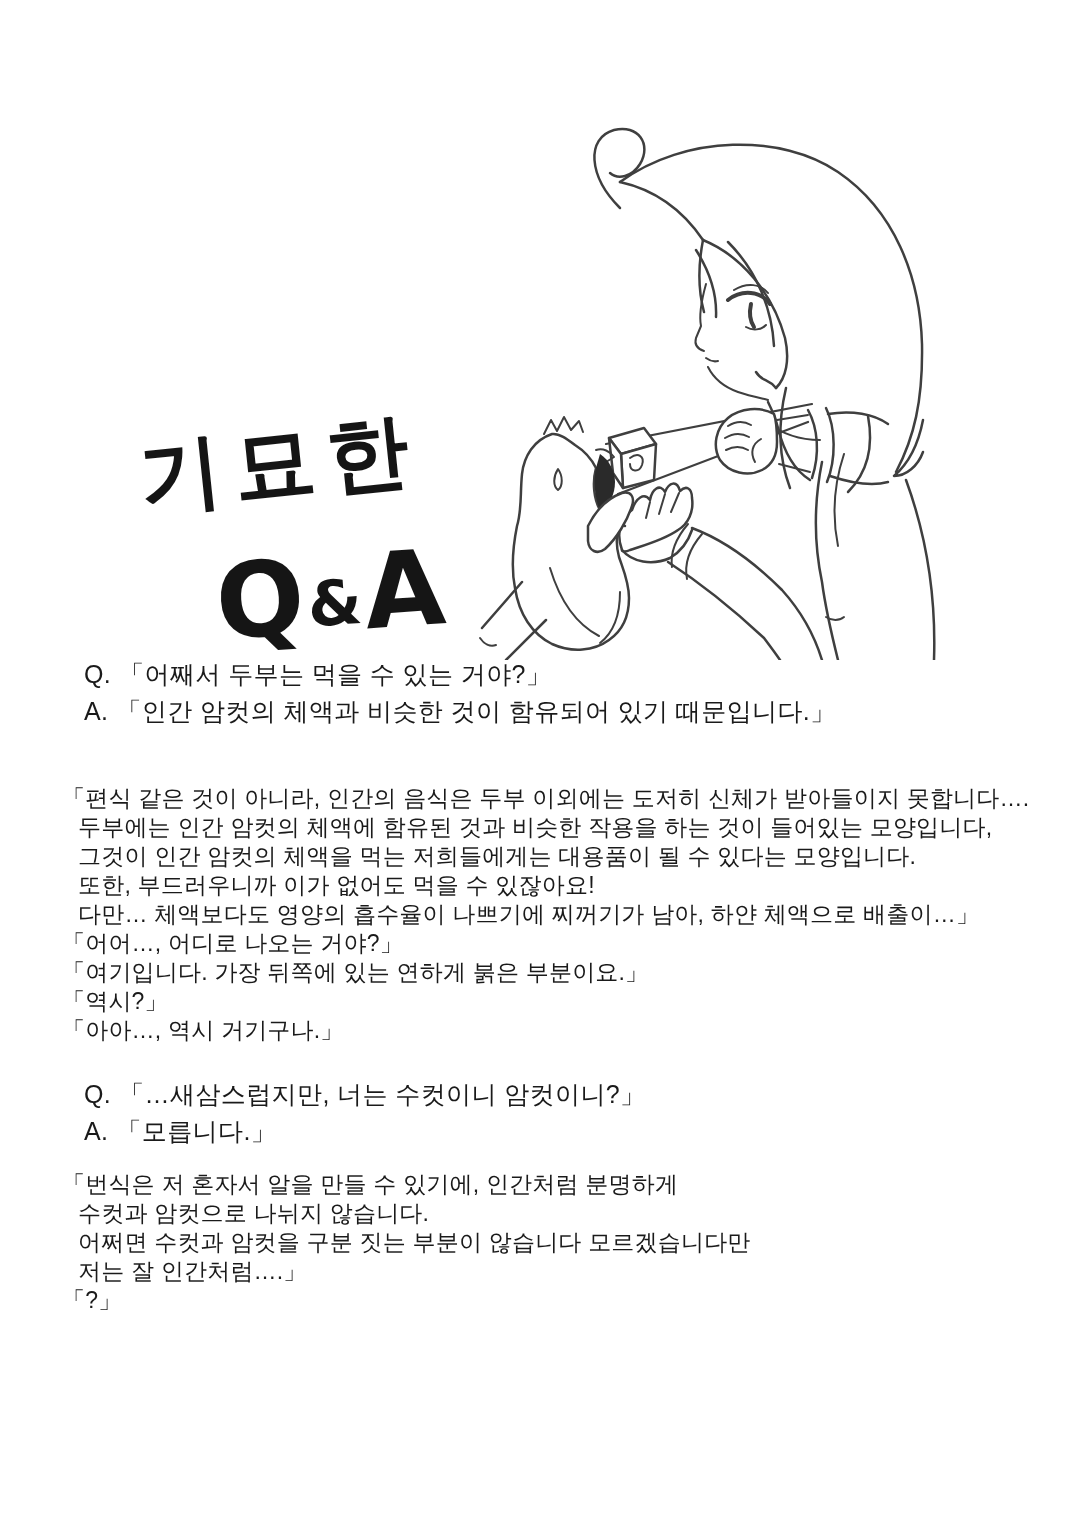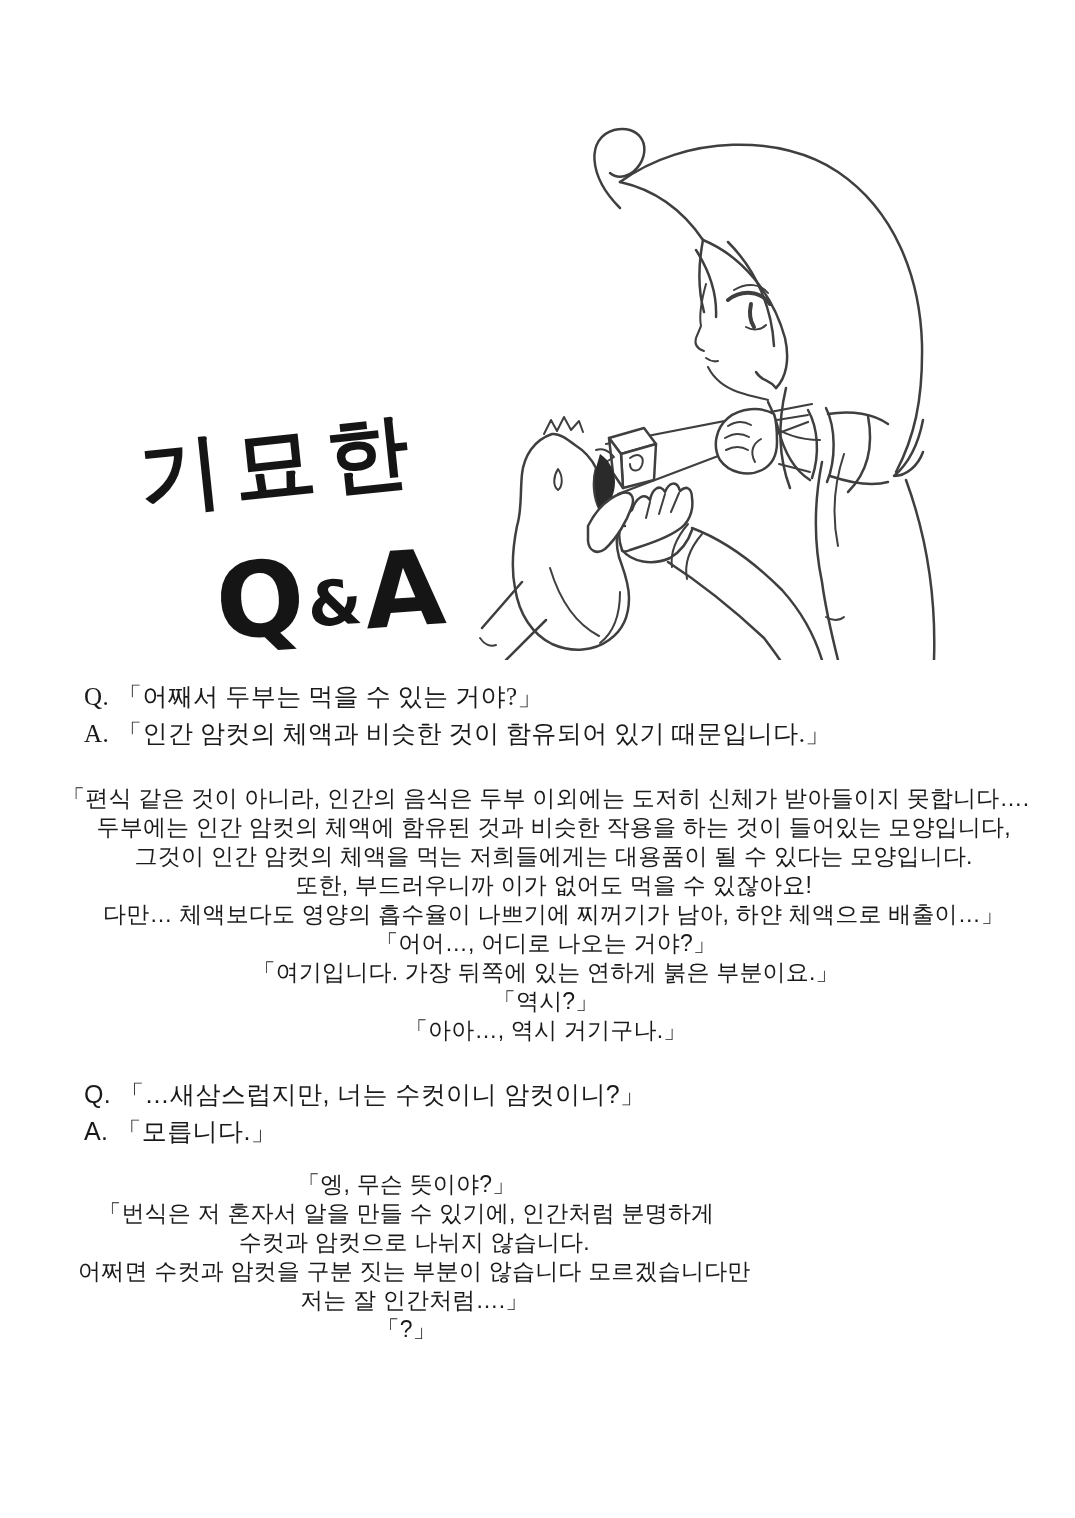--- a/index.html
+++ b/index.html
@@ -24,30 +24,30 @@
     transform:rotate(-4deg); transform-origin:left center;
     color:#151515; white-space:nowrap;
   }
   .title2 .amp { font-size:62px; letter-spacing:0; position:relative; top:-6px; margin:0 3px; }
   .qa {
     position:absolute; left:84px;
     font-size:25px; line-height:37px; letter-spacing:0.4px;
     white-space:nowrap;
   }
   .qa .label { margin-right:8px; }
-  #qa1 { top:678px;font-family:Liberation Serif, serif; }
+  #qa1 { top:656px; }
   #qa2 { top:1076px; }
   .dlg {
     position:absolute; left:62px;
     font-size:23px; line-height:29px; letter-spacing:0.2px;
     white-space:nowrap;
   }
   #dlg1 { top:784px; }
   #dlg2 { top:1170px; }
-  .dlg .line { height:29px;text-align:center; }
+  .dlg .line { height:29px; }
   .dlg .indent { padding-left:16px; }
 </style>
 </head>
 <body>
 
 <div class="page">
 
   <div class="illustration">
     <svg width="540" height="540" viewBox="0 0 540 540">
       <g stroke="#3f3f3f" stroke-width="2.5" fill="none" stroke-linecap="round" stroke-linejoin="round">
@@ -140,21 +140,20 @@
     <div class="line">「역시?」</div>
     <div class="line">「아아…, 역시 거기구나.」</div>
   </div>
 
   <div class="qa" id="qa2">
     <div><span class="label">Q.</span><span>「…새삼스럽지만, 너는 수컷이니 암컷이니?」</span></div>
     <div><span class="label">A.</span><span>「모릅니다.」</span></div>
   </div>
 
   <div class="dlg" id="dlg2">
-    <div class="line">「엥, 무슨 뜻이야?」</div>
     <div class="line">「번식은 저 혼자서 알을 만들 수 있기에, 인간처럼 분명하게</div>
     <div class="line indent">수컷과 암컷으로 나뉘지 않습니다.</div>
     <div class="line indent">어쩌면 수컷과 암컷을 구분 짓는 부분이 않습니다 모르겠습니다만</div>
     <div class="line indent">저는 잘 인간처럼….」</div>
     <div class="line">「?」</div>
   </div>
 
 </div>
 
 </body></html>

